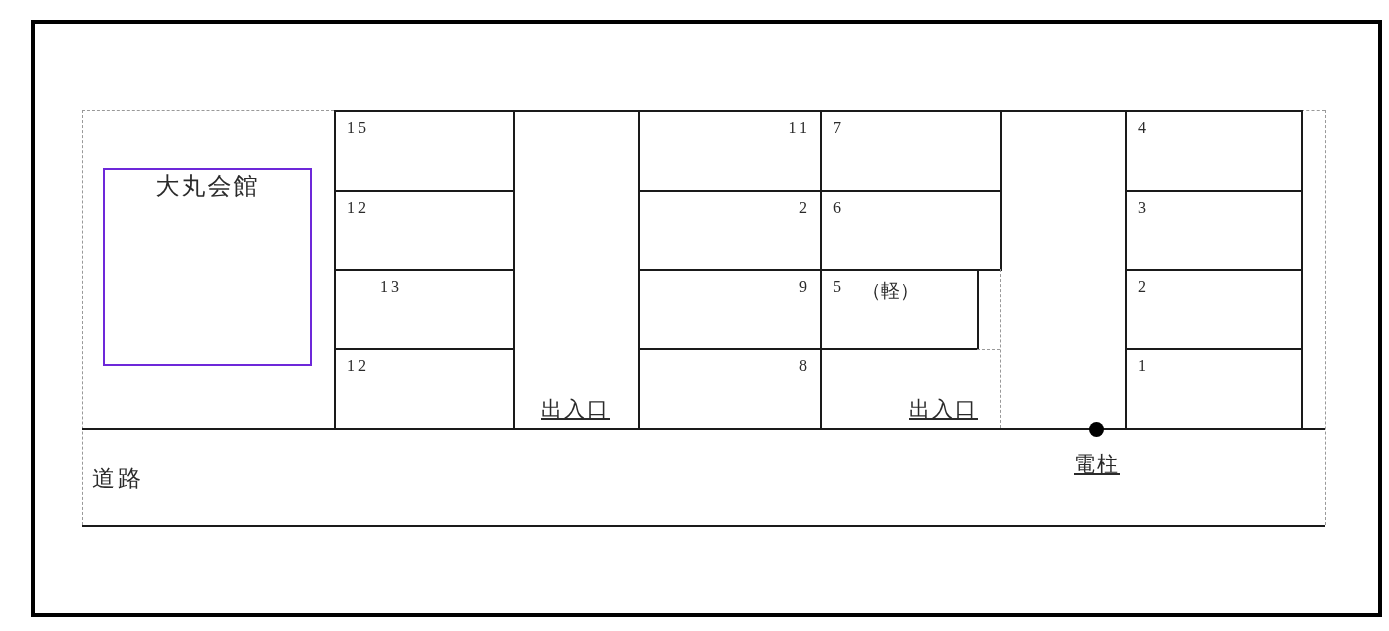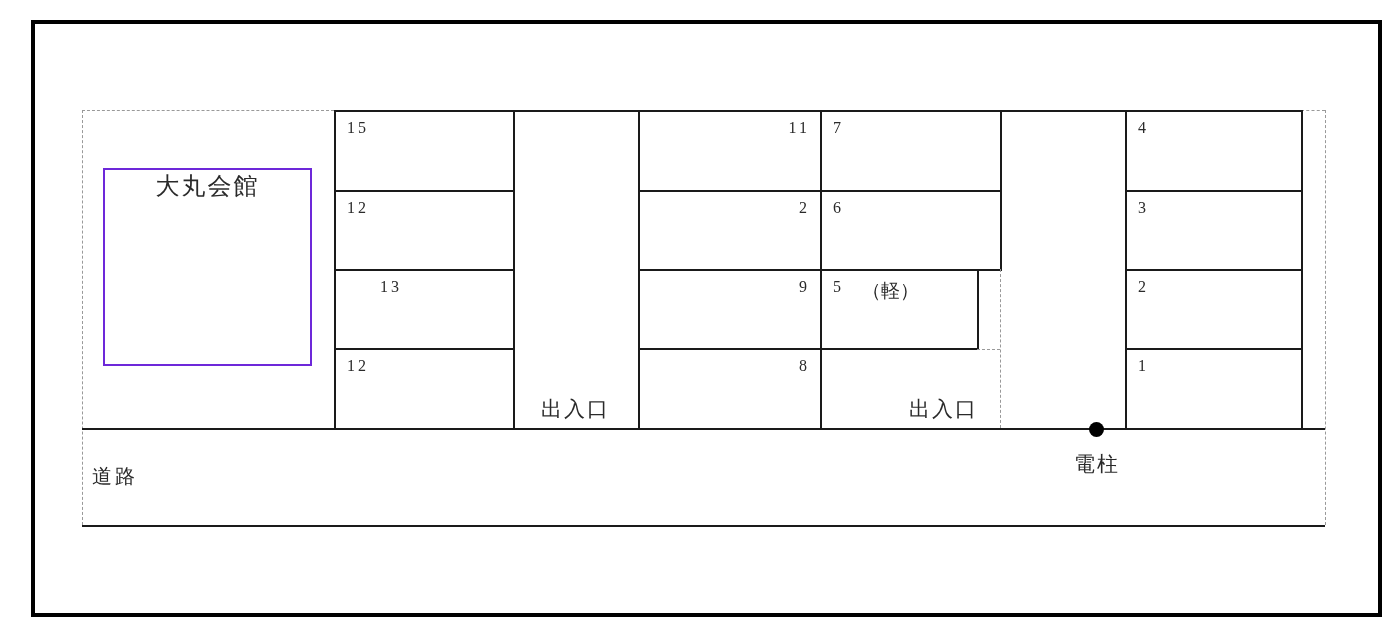--- a/index.html
+++ b/index.html
@@ -28,24 +28,25 @@
     position:absolute;font-size:16px;letter-spacing:3px;line-height:1.2;
     white-space:nowrap;
   }
   .num-r{text-align:right;width:170px;left:640px;padding-right:0;}
   .note{
     position:absolute;font-size:19px;line-height:1.2;white-space:nowrap;
   }
   .jp{
     position:absolute;font-size:21px;letter-spacing:2px;line-height:1.2;
     white-space:nowrap;
+    text-decoration:underline;
   }
   .jp-c{text-align:center;}
   .jp-r{text-align:right;}
-  .road-label{position:absolute;left:92px;top:463px;font-size:20px;letter-spacing:3px;}
+  .road-label{position:absolute;left:92px;top:463px;font-size:23px;letter-spacing:3px;}
   .pole-dot{
     position:absolute;left:1089px;top:422px;width:15px;height:15px;
     border-radius:50%;background:#000;
   }
 </style>
 </head>
 <body>
 
 <div class="canvas">
 

